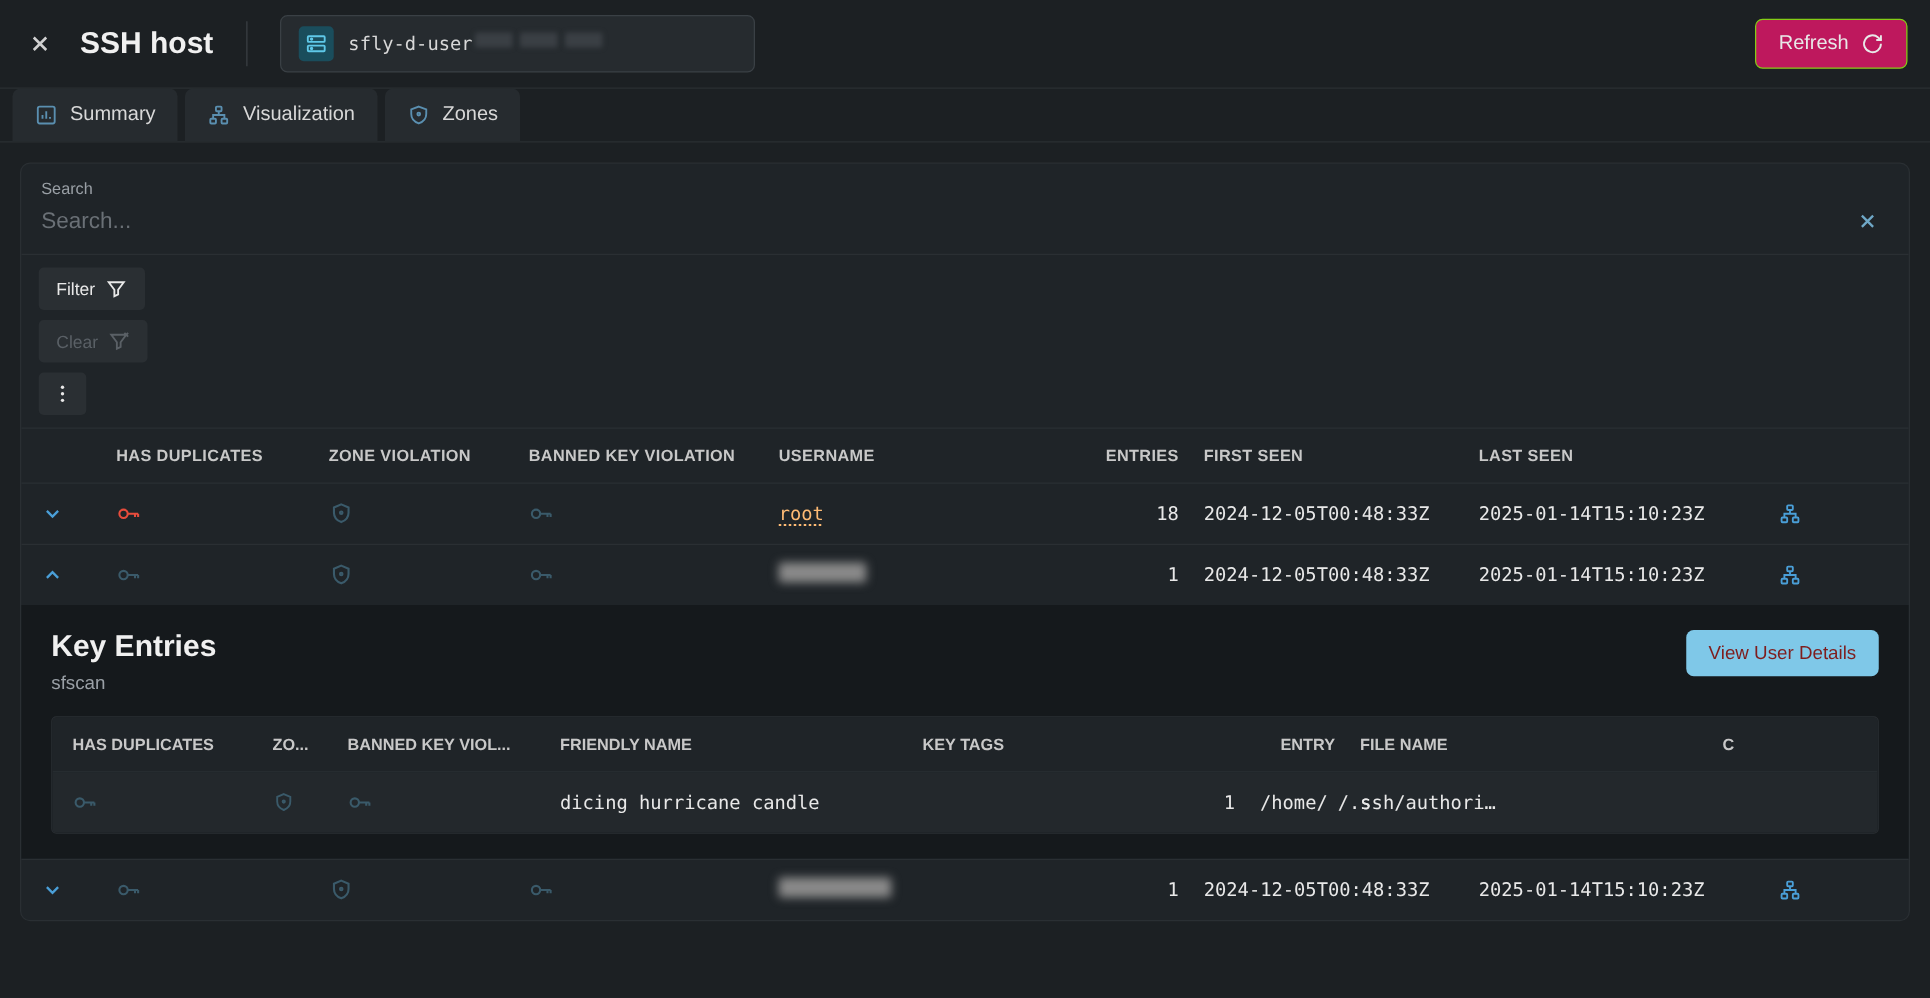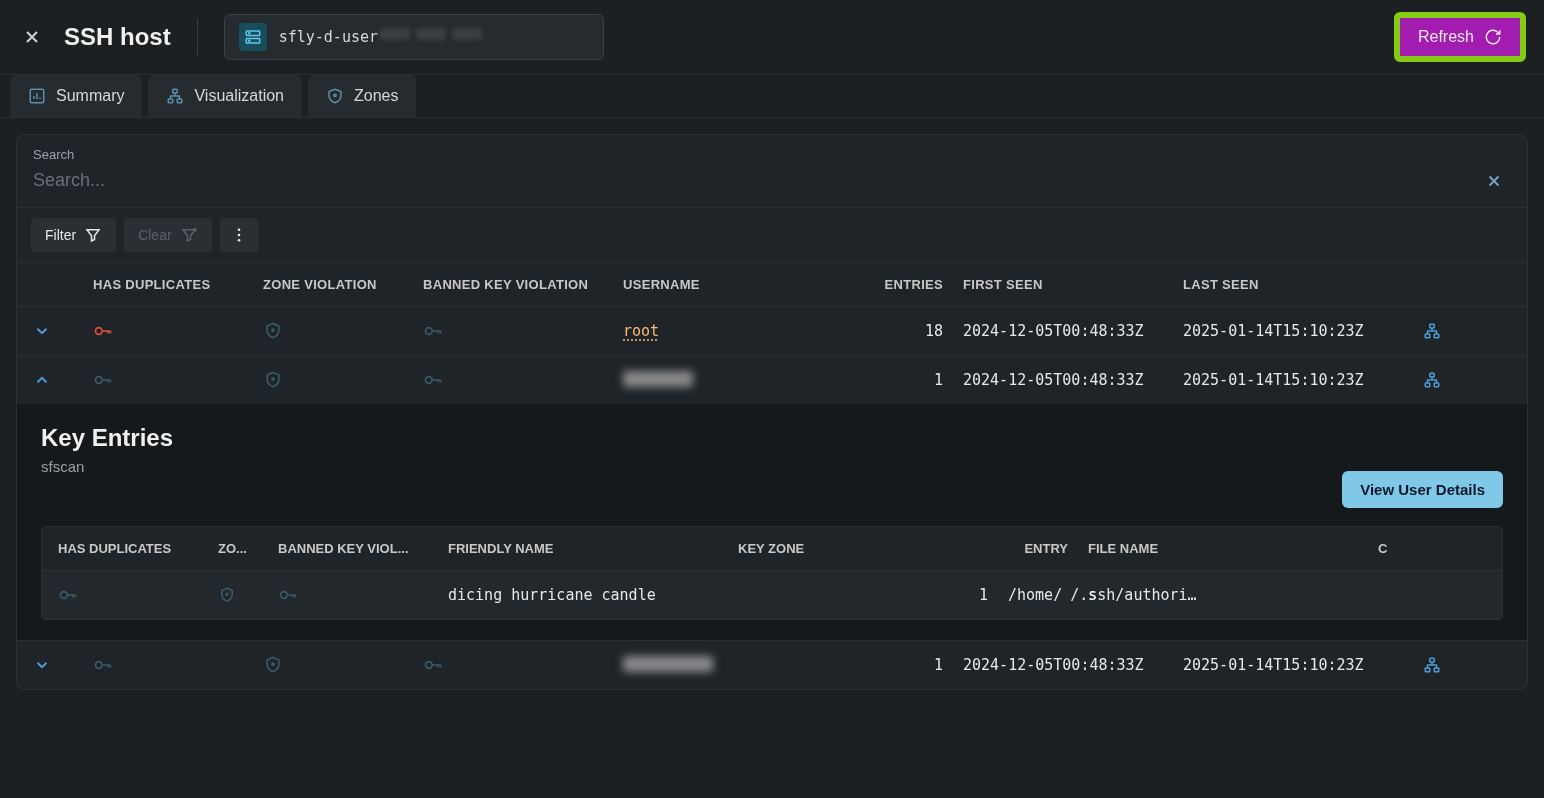--- a/index.html
+++ b/index.html
@@ -57,22 +57,22 @@
 }
 .host-chip .text-col { display: flex; flex-direction: row; gap: 2px; }
 .host-chip .name { font-family: ui-monospace, "SF Mono", Menlo, monospace; font-size: 15px; color: #d8d8d8; }
 .host-chip .sub { display: flex; gap: 6px; }
 .host-chip .sub span { background: #3a3f44; width: 30px; height: 12px; border-radius: 2px; filter: blur(2px); }
 .spacer { flex: 1; }
 .refresh-btn {
   display: flex;
   align-items: center;
   gap: 10px;
-  background: #a21caf;
-  border: 6px solid #84cc16;
+  background: #be185d;
+  border: 1px solid #84cc16;
   border-radius: 6px;
   padding: 10px 18px;
   font-size: 16px;
   color: #e8e8e8;
   cursor: pointer;
 }
 .tabs {
   display: flex;
   gap: 6px;
   padding: 0 10px;
@@ -125,23 +125,24 @@
   border: none;
   color: #e8e8e8;
   font-size: 18px;
   padding: 4px 0;
   outline: none;
 }
 .search-input::placeholder { color: #6a7076; }
 .search-clear { color: #6fa8c7; font-size: 20px; cursor: pointer; padding: 4px 8px; }
 .toolbar-row {
   display: flex;
-  align-items: flex-end;
+  align-items: flex-start;
   gap: 8px;
   padding: 10px 14px;
+  flex-direction: column;
 }
 .tb-btn {
   display: flex;
   align-items: center;
   gap: 8px;
   background: #2a2f33;
   border-radius: 4px;
   padding: 8px 14px;
   font-size: 14px;
   color: #e8e8e8;
@@ -185,27 +186,26 @@
 }
 .sub-head {
   display: flex;
   align-items: flex-start;
   justify-content: space-between;
 }
 .sub-head h2 { font-size: 24px; font-weight: 600; color: #f0f0f0; margin-bottom: 6px; }
 .sub-head .subt { color: #9aa0a6; font-size: 15px; }
 .view-btn {
   background: #7fc8e8;
-  color: #0f172a;
-  font-weight: 700;
+  color: #7f1d1d;
+  font-weight: 400;
   padding: 10px 18px;
   border-radius: 6px;
   cursor: pointer;
   font-size: 15px;
-  margin-top: 47px;
 }
 .inner-table {
   margin-top: 18px;
   border: 1px solid #2a2f33;
   border-radius: 4px;
   overflow: hidden;
 }
 .inner-head, .inner-row {
   display: grid;
   grid-template-columns: 160px 60px 170px 290px 270px 80px 290px 40px;
@@ -432,21 +432,21 @@
           <div class="subt">sfscan</div>
         </div>
         <div class="view-btn">View User Details</div>
       </div>
       <div class="inner-table">
         <div class="inner-head">
           <div>HAS DUPLICATES</div>
           <div>ZO...</div>
           <div>BANNED KEY VIOL...</div>
           <div>FRIENDLY NAME</div>
-          <div>KEY ZONE</div>
+          <div>KEY TAGS</div>
           <div class="cell-right">ENTRY</div>
           <div>FILE NAME</div>
           <div>C</div>
         </div>
         <div class="inner-row">
           <div class="cell-center key-icon">
             <svg class="ico-lg" viewBox="0 0 24 24" fill="none" stroke="currentColor" stroke-width="2">
                 <circle cx="7" cy="12" r="4"></circle>
                 <path d="M11 12h10M18 12v3M21 12v3"></path>
               </svg>

